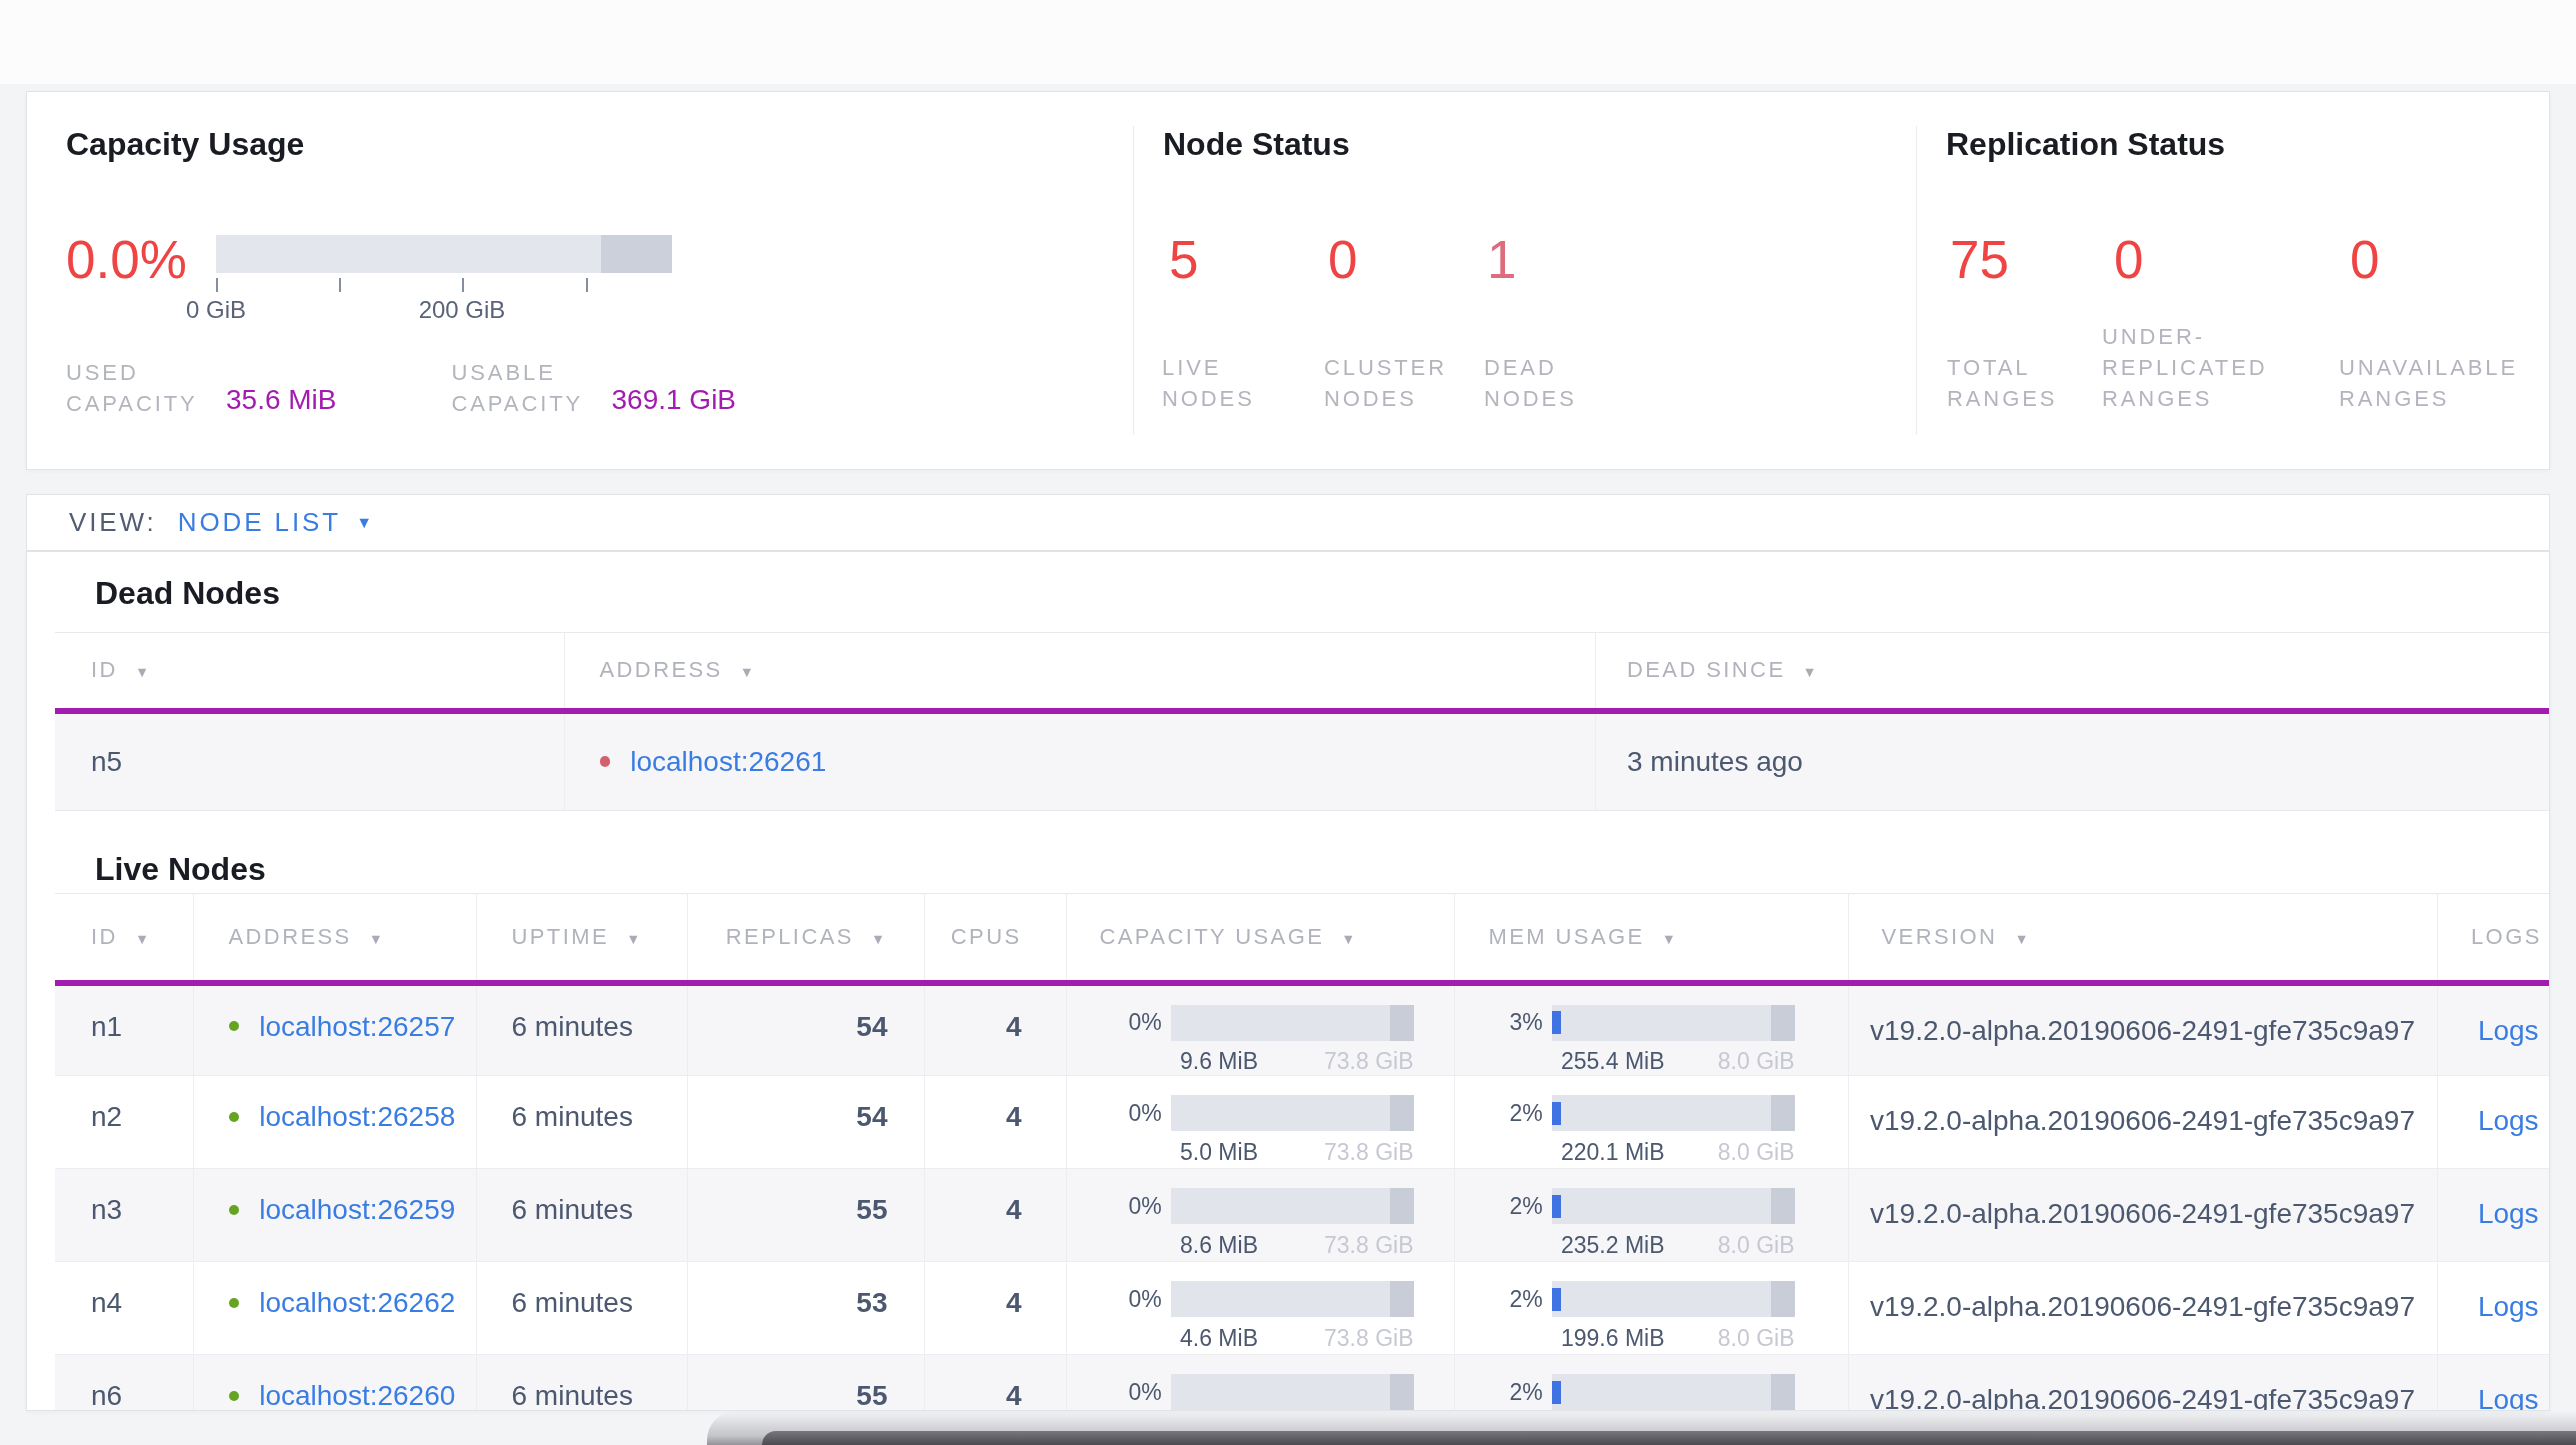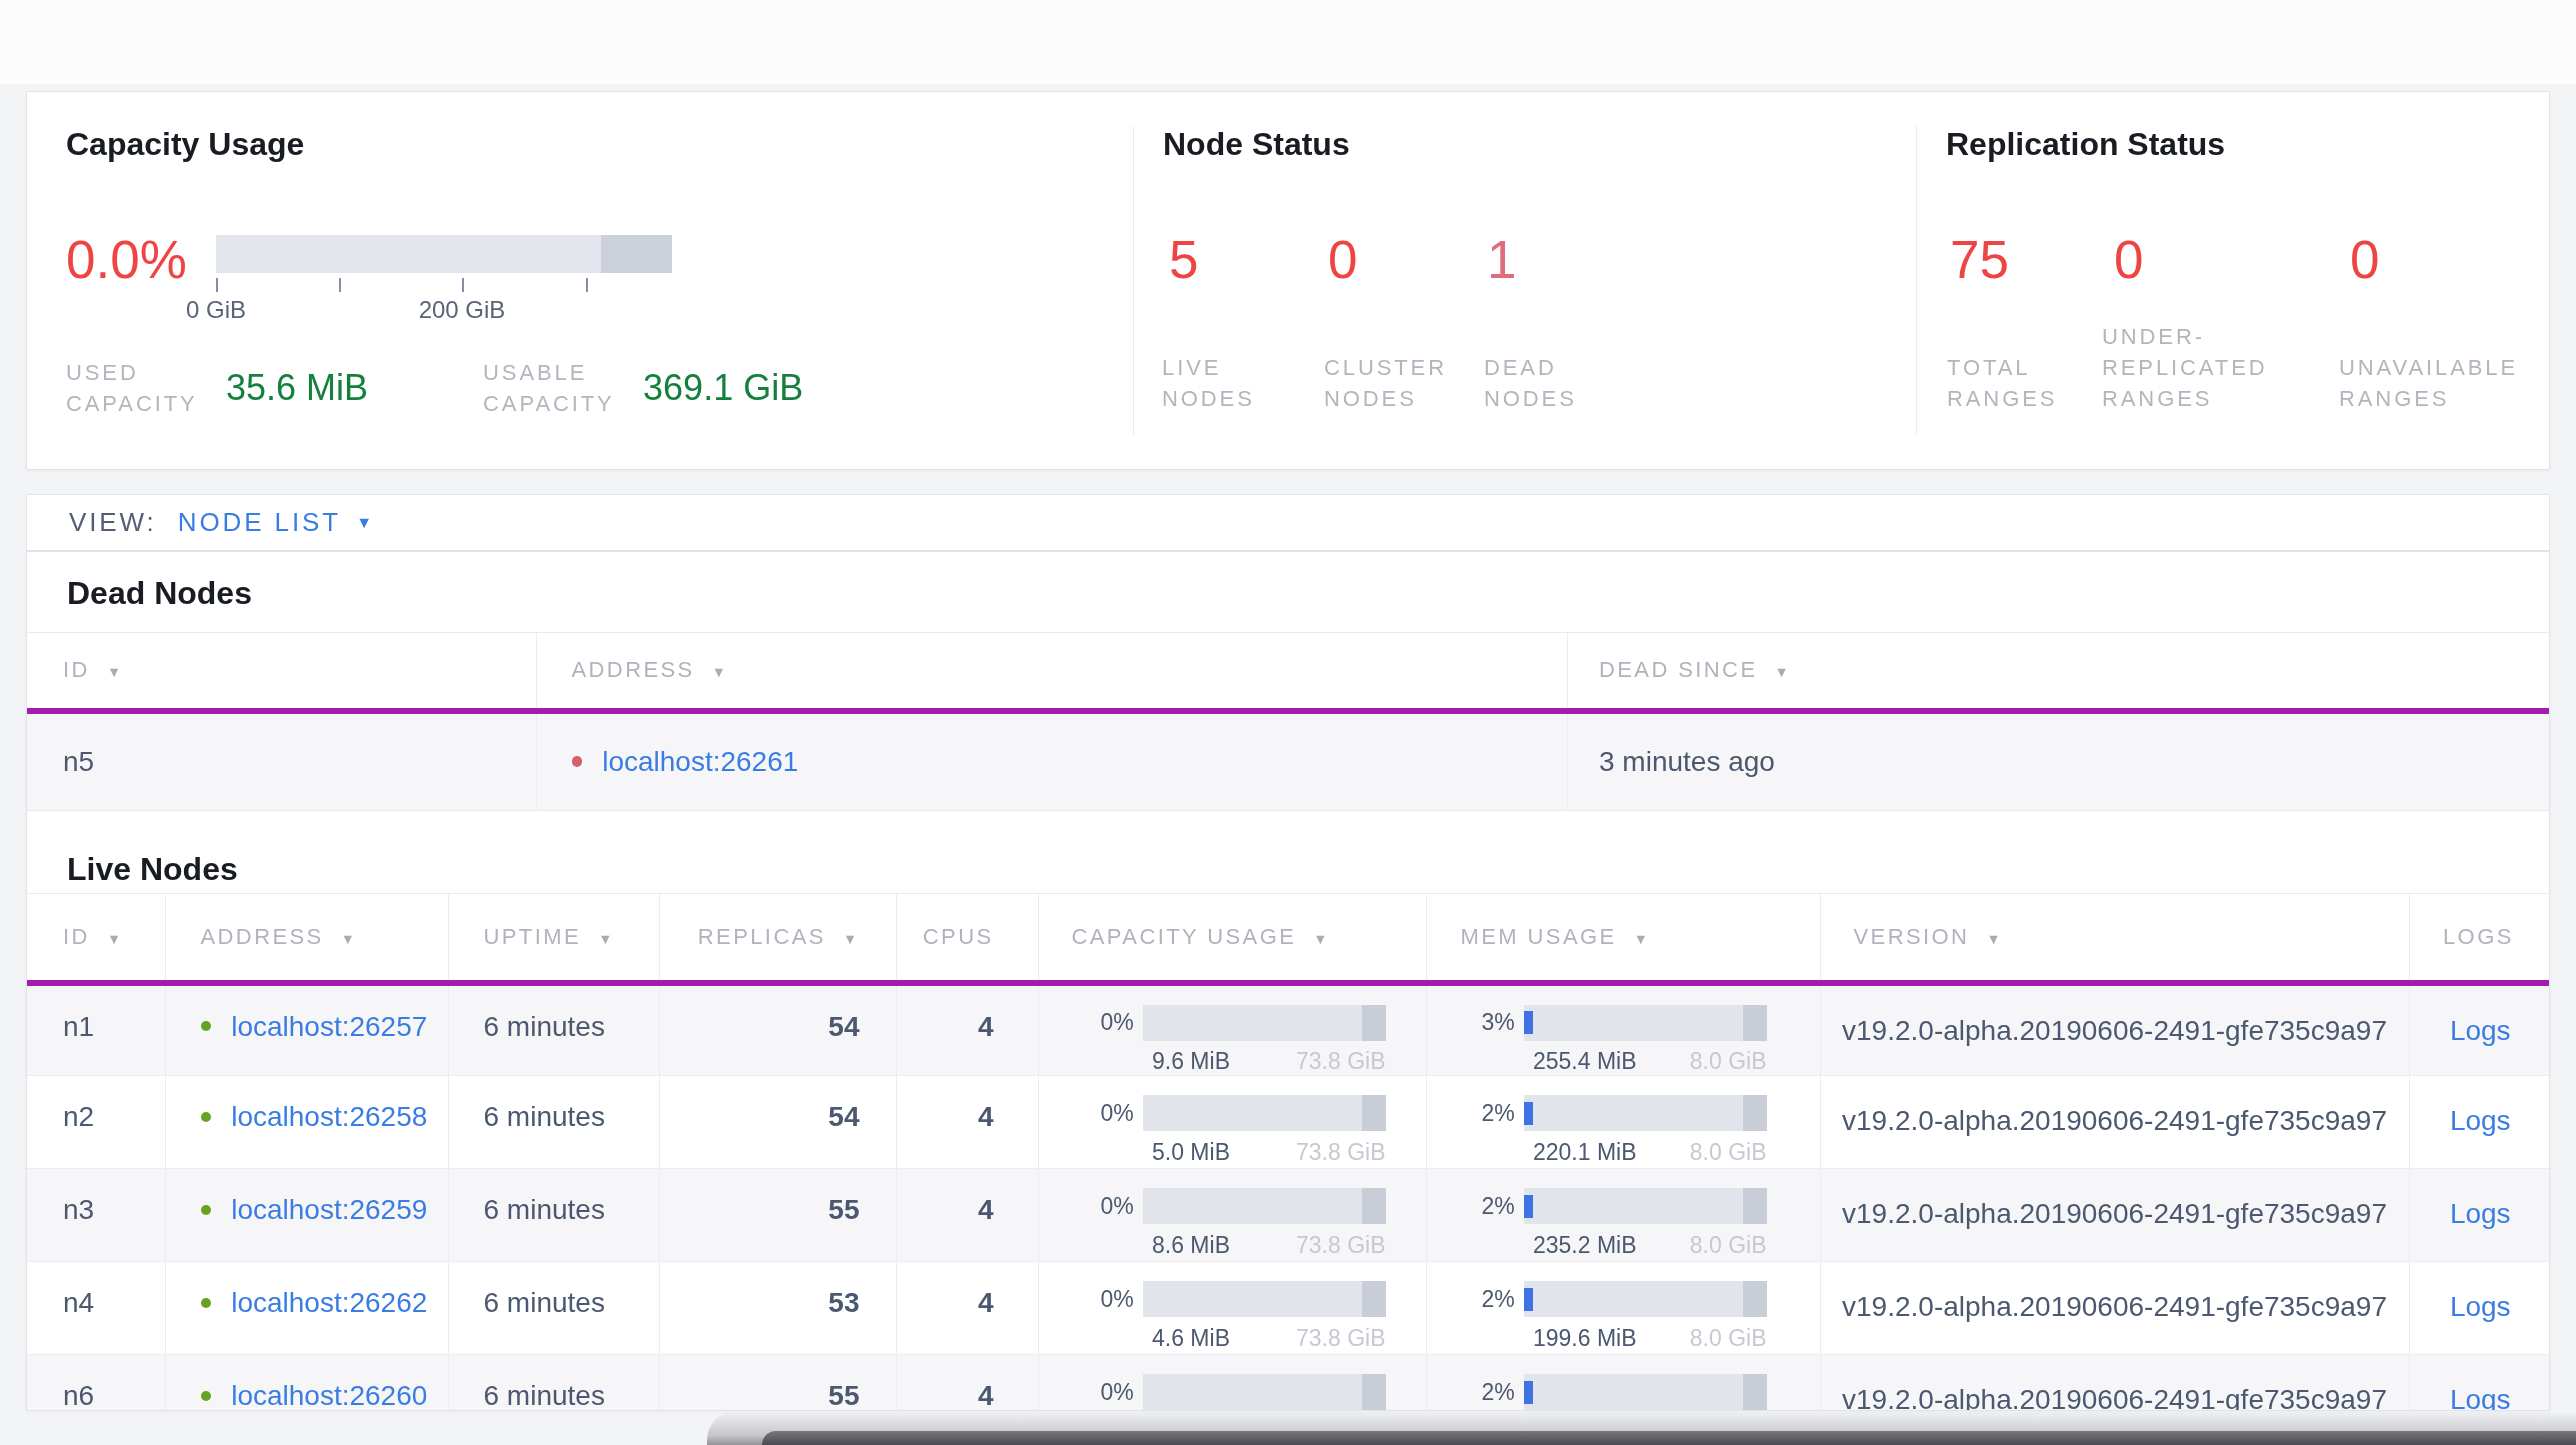--- a/index.html
+++ b/index.html
@@ -5,21 +5,21 @@
   * { margin:0; padding:0; box-sizing:border-box; }
   html,body { background:#f3f4f6; }
   body { font-family:"Liberation Sans","DejaVu Sans",sans-serif; color:#4b586f; }
   .viewport { position:relative; width:2576px; height:1446px; overflow:hidden; background:#f3f4f6; }
   .top-strip { position:absolute; left:0; top:0; width:2576px; height:84px; background:#fcfcfd; }
 
   .page-title { position:absolute; left:29px; top:19px; font-size:38px; font-weight:700;
                 letter-spacing:8.6px; color:#15181e; }
 
   .card { position:absolute; background:#ffffff; border:1px solid #e2e3e8;
-          box-shadow:0 1.9px 4.8px rgba(40,40,60,0.04); }
+          box-shadow:0 1.9px 4.8px rgba(40,40,60,0.04);padding-left:28px; }
   .summary-card { left:26px; top:91px; width:2524px; height:379px; }
   .section-divider { position:absolute; top:34px; bottom:34px; width:1px; background:#ebecf0; }
   .divider-1 { left:1106px; }
   .divider-2 { left:1889px; }
 
   .section-title { position:absolute; top:34px; font-size:32px; font-weight:700; color:#191c23; }
 
   .big-number { position:absolute; top:141px; font-size:53px; line-height:1; font-weight:500;
                 color:#ef4444; }
   .big-number.red { color:#de6c7c; }
@@ -30,21 +30,21 @@
   
   .cap-bar { position:absolute; left:189px; top:143px; width:456px; height:38px; background:#e4e6ee; }
   .cap-bar::after { content:""; position:absolute; right:0; top:0; width:71px; height:100%;
                     background:#ccd0db; }
   .cap-fill { position:absolute; left:0; top:0; height:100%; background:#3a7de2; }
   .tick { position:absolute; top:186px; width:1.9px; height:14.3px; background:#858da0; }
   .tick-label { position:absolute; top:204px; transform:translateX(-50%); font-size:24px;
                 color:#5a6478; white-space:nowrap; }
   .cap-stats { position:absolute; left:39px; bottom:50px; display:flex; align-items:flex-end; }
   .cap-stat-label { width:143px; font-size:22px; letter-spacing:2.9px; line-height:31px; color:#b3b5be; }
-  .cap-stat-value { font-size:36px; color:#15803d; margin-left:17px; margin-bottom:10px; white-space:nowrap; }
+  .cap-stat-value { font-size:28px; color:#a21caf; margin-left:17px; margin-bottom:3px; white-space:nowrap; }
   .cap-gap { width:115px; }
 
   
   .view-bar { position:absolute; left:26px; top:494px; width:2524px; height:57px; background:#fff;
               border:1px solid #e2e3e8; display:flex; align-items:center; padding-left:42px; }
   .view-label { font-size:26px; letter-spacing:2.9px; color:#525d74; }
   .view-select { margin-left:21px; font-size:26px; letter-spacing:2.9px; color:#3a7de2; cursor:pointer;
                  display:flex; align-items:center; }
   .dropdown-arrow { font-size:16px; margin-left:15.3px; color:#3a7de2; }
 

